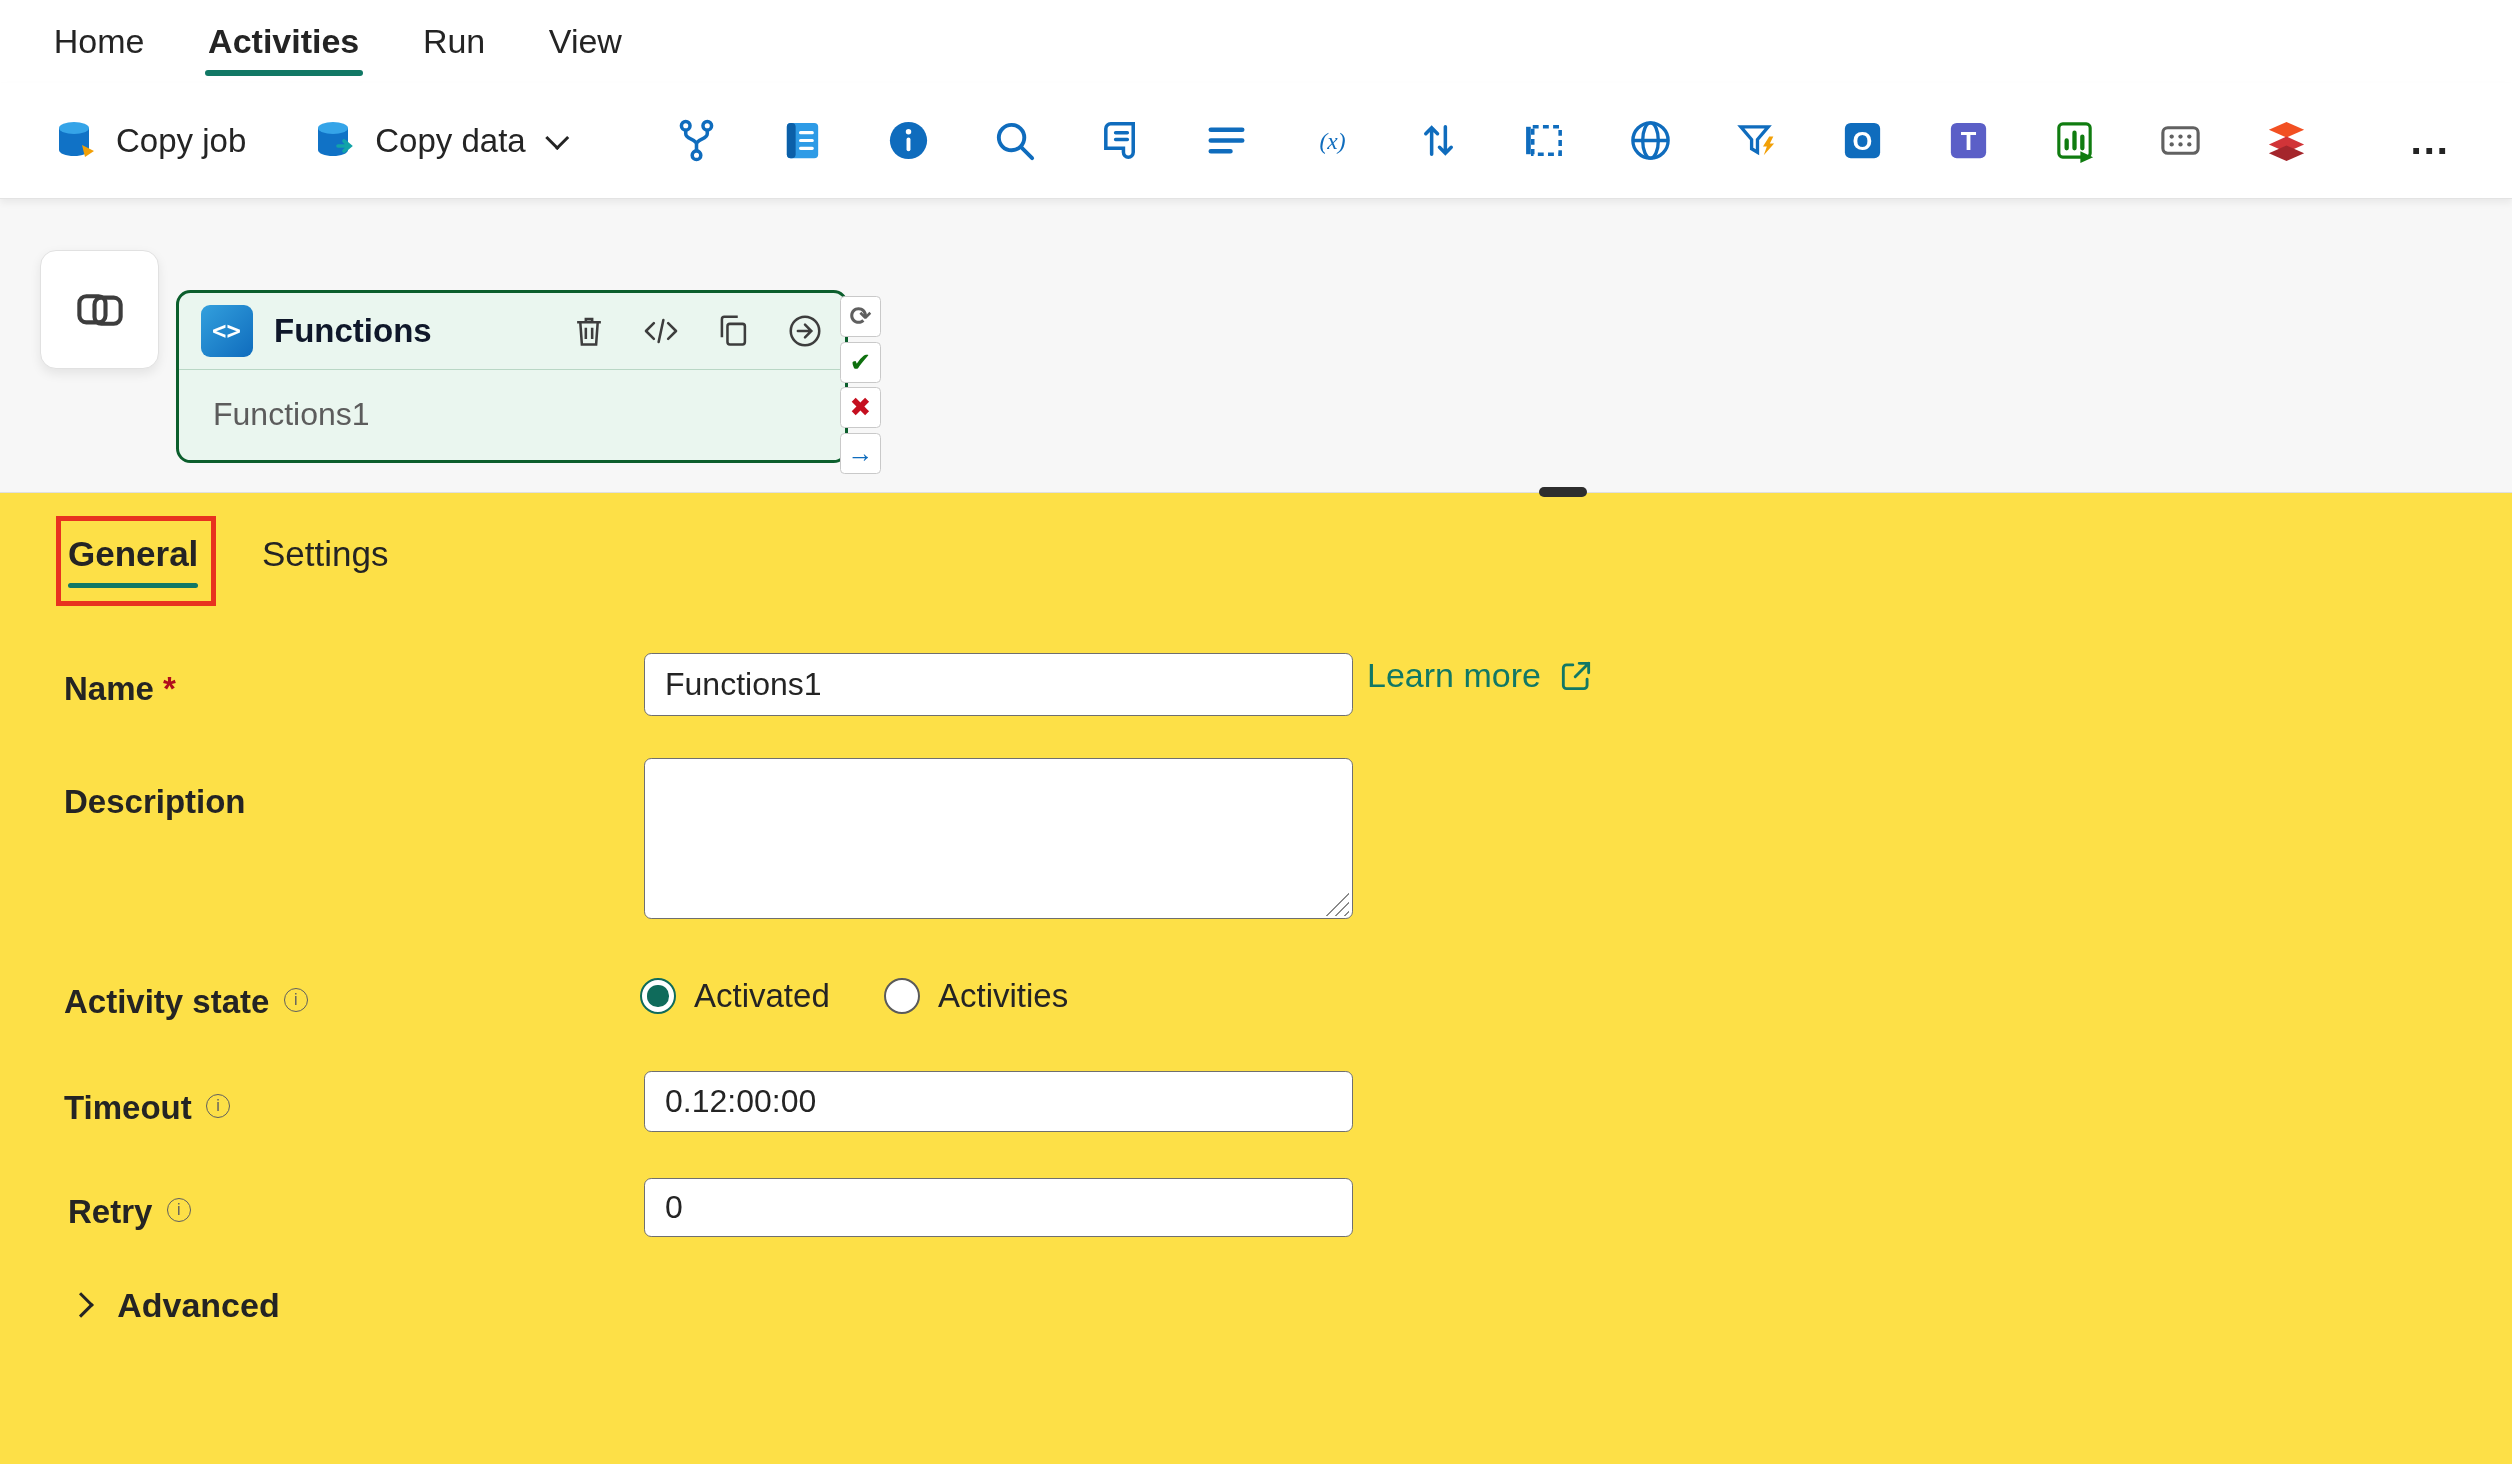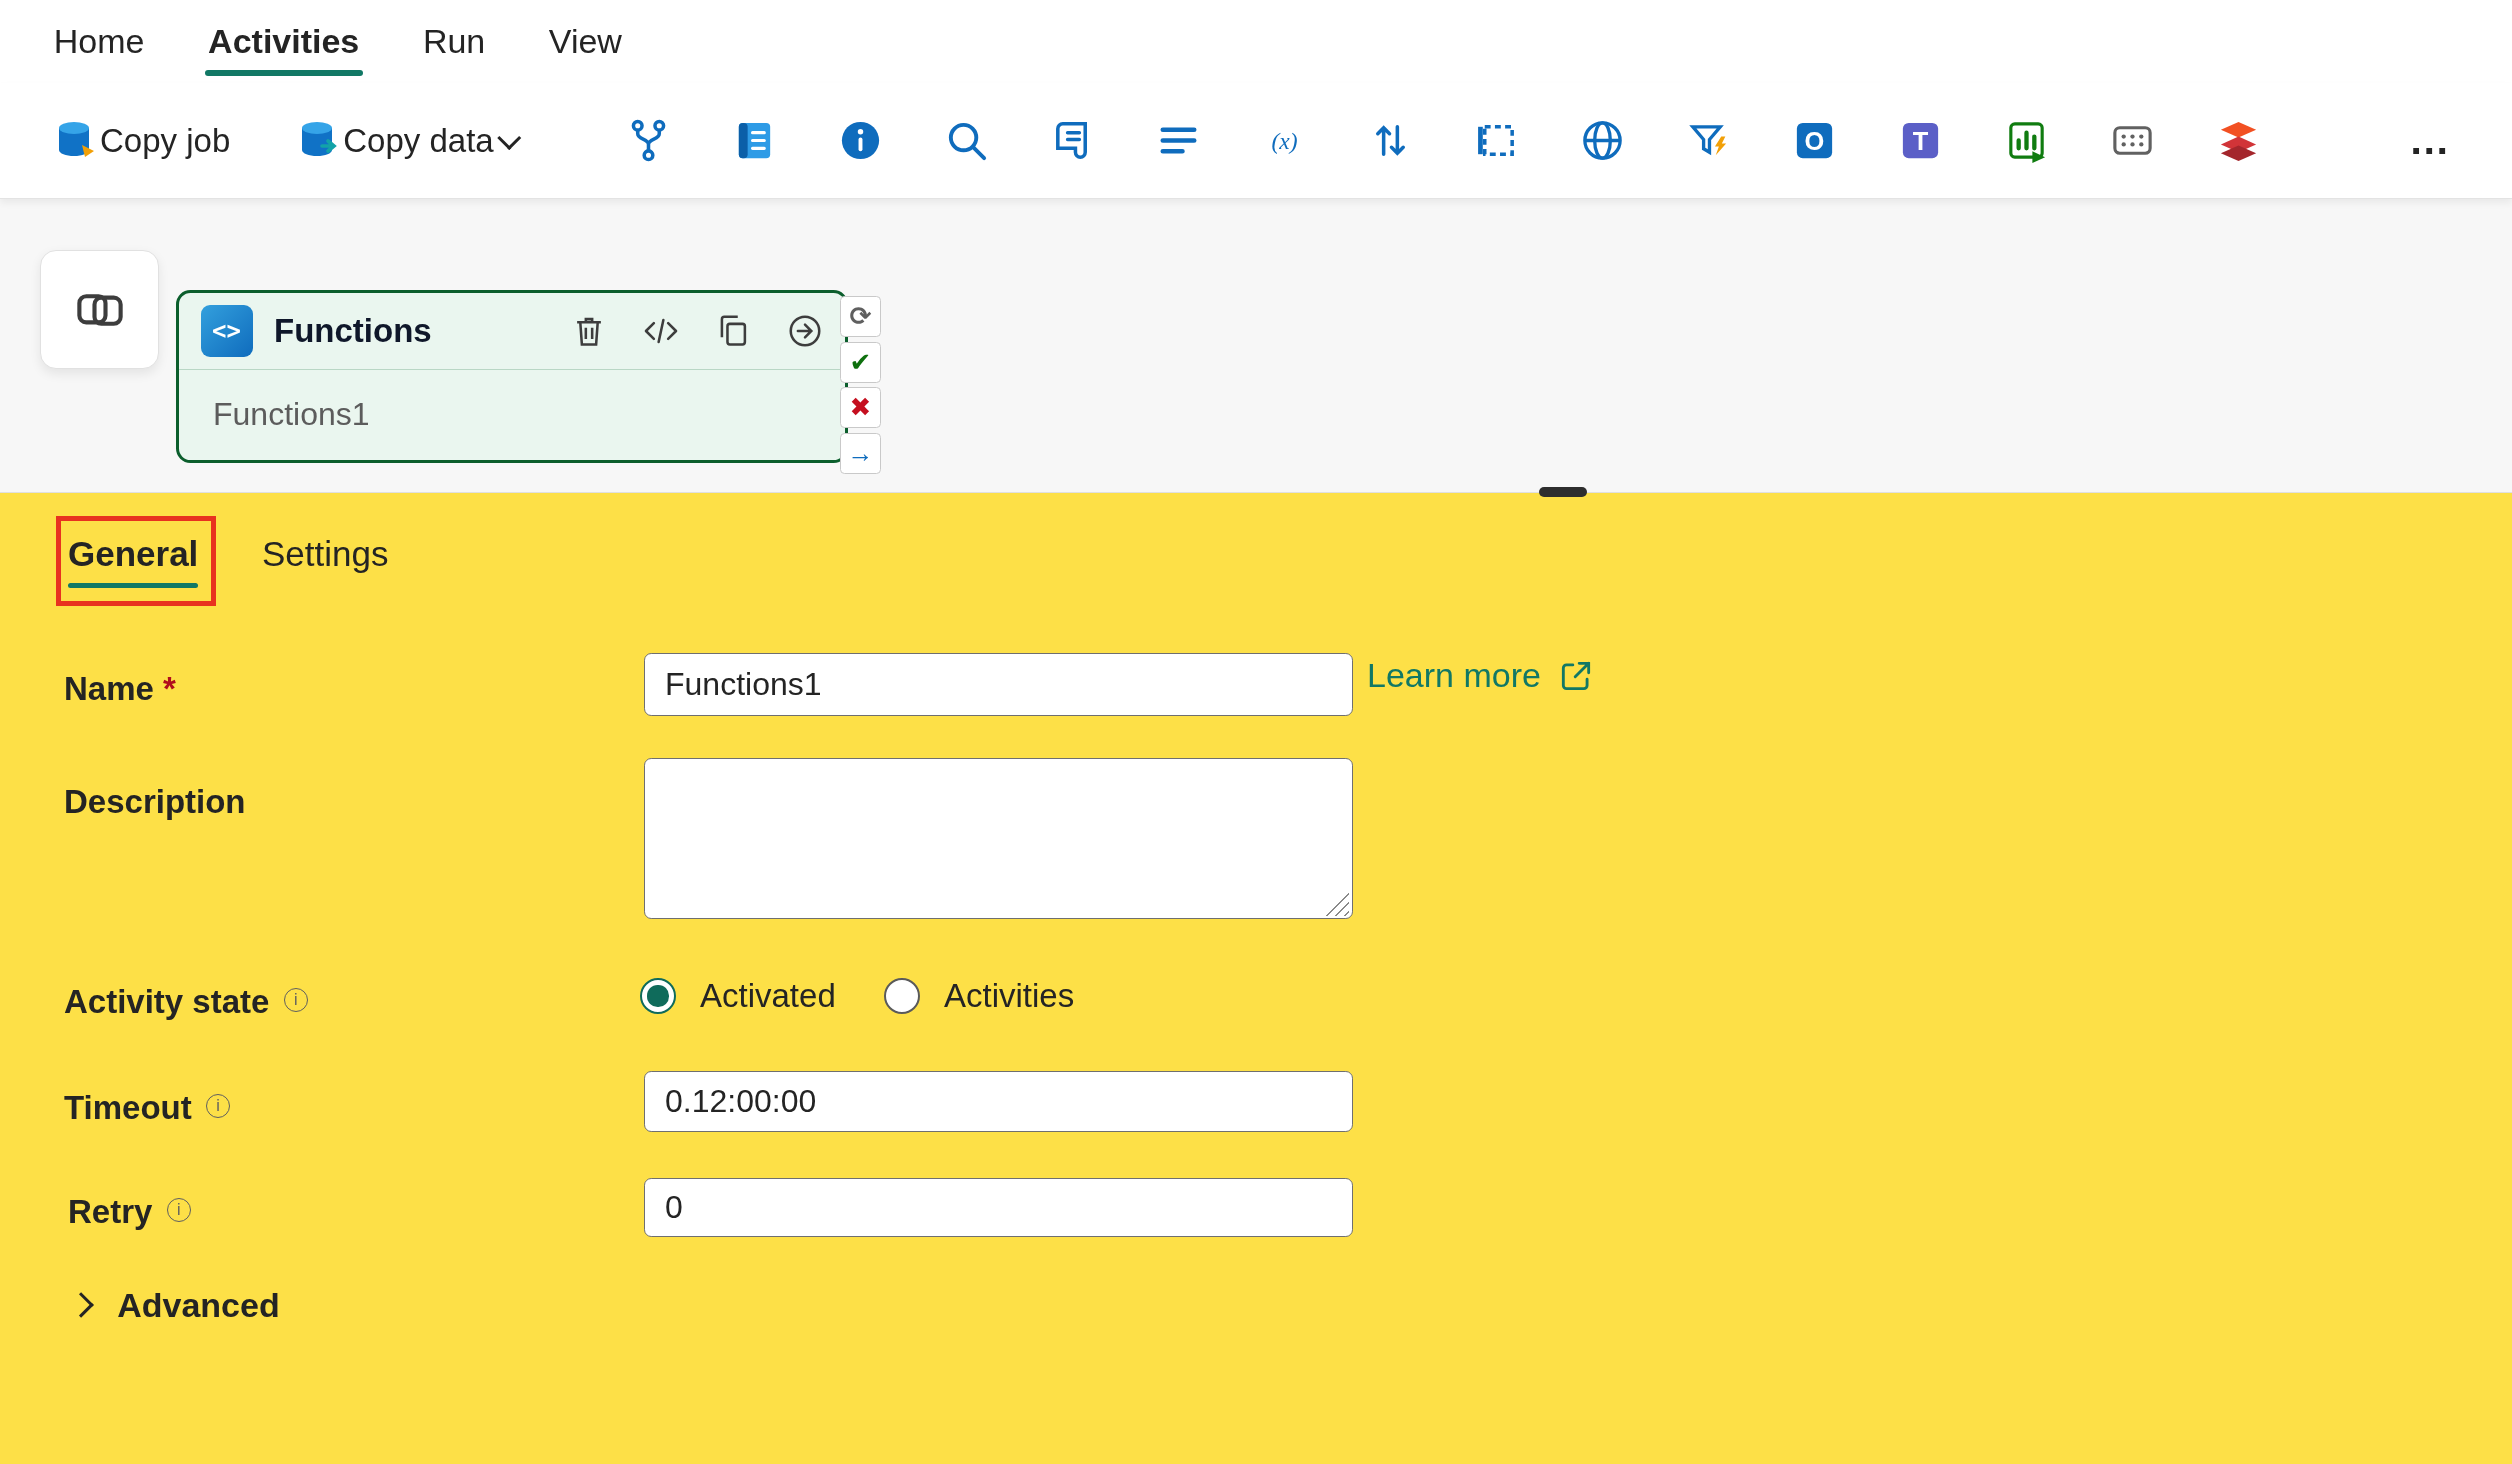--- a/index.html
+++ b/index.html
@@ -19,21 +19,21 @@
           display:flex;align-items:stretch;padding-left:52px;gap:60px;}
   .nav-item{font-size:34px;display:flex;align-items:center;position:relative;cursor:pointer;padding:0 1.8px;}
   .nav-item.active{font-weight:700;}
   .nav-item.active::after{content:"";position:absolute;left:-1.8px;right:-1.8px;bottom:7.2px;height:6.3px;
           background:var(--teal);border-radius:3.6px;}
 
   
   .toolbar{position:absolute;top:83px;left:0;right:0;height:116px;background:#fff;
            display:flex;align-items:center;padding:0 41px 0 52px;box-sizing:border-box;
            border-bottom:0.9px solid #e3e3e3;box-shadow:0 3.6px 7.2px rgba(0,0,0,.06);z-index:2;}
-  .tb-group{display:flex;align-items:center;background:none;border:none;font:inherit;
+  .tb-group{display:flex;align-items:center;gap:16px;background:none;border:none;font:inherit;
             cursor:pointer;padding:0;margin-right:65px;white-space:nowrap;}
   .tb-group.copydata{margin-right:106px;}
   .tb-label{font-size:33px;color:var(--ink);}
   .tb-group svg{width:48px;height:48px;}
   .tbtn{width:50px;height:50px;display:flex;align-items:center;justify-content:center;
         background:none;border:none;cursor:pointer;padding:0;margin-right:56px;}
   .tbtn svg{width:47px;height:47px;}
   .more-btn{margin-left:auto;margin-right:12.6px;background:none;border:none;cursor:pointer;
         font-size:41px;font-weight:700;color:var(--ink);letter-spacing:2.7px;font-family:inherit;}
   .chev-down{width:13.5px;height:13.5px;border-right:3.1px solid var(--ink);border-bottom:3.1px solid var(--ink);
@@ -92,21 +92,21 @@
         color:var(--teal);font-size:34px;cursor:pointer;}
   #learn-more svg{width:38px;height:38px;}
   #desc-label{left:64px;top:290px;}
   .textarea-box{position:absolute;left:644px;top:265px;width:709px;height:161px;border:1.8px solid #6f6f6f;
         border-radius:7.2px;box-sizing:border-box;resize:none;background:#fff;
         font-family:"Liberation Sans",sans-serif;font-size:32px;padding:12.6px 20px;color:var(--ink);}
   .resize-corner{position:absolute;left:1325px;top:399px;width:24px;height:24px;pointer-events:none;
         background:repeating-linear-gradient(135deg,transparent 0 4.5px,#8a8a8a 4.5px 6.3px);
         clip-path:polygon(100% 0,100% 100%,0 100%);}
   #state-label{left:64px;top:490px;}
-  .radio-group{position:absolute;top:484px;display:flex;align-items:center;gap:24px;font-size:33px;cursor:pointer;}
+  .radio-group{position:absolute;top:484px;display:flex;align-items:center;gap:18px;font-size:33px;cursor:pointer;}
   #radio-activated{left:640px;}
   #radio-deactivated{left:884px;}
   .radio{width:36px;height:36px;border-radius:50%;border:2.7px solid #5a5a5a;background:#fff;
         box-sizing:border-box;position:relative;flex:0 0 auto;}
   .radio.sel{border-color:#0f6b5b;}
   .radio.sel::after{content:"";position:absolute;inset:5.4px;border-radius:50%;background:#0f6b5b;}
   #timeout-label{left:64px;top:596px;}
   #timeout-input{top:578px;height:61px;}
   #retry-label{left:68px;top:700px;}
   #retry-input{top:685px;height:59px;}

